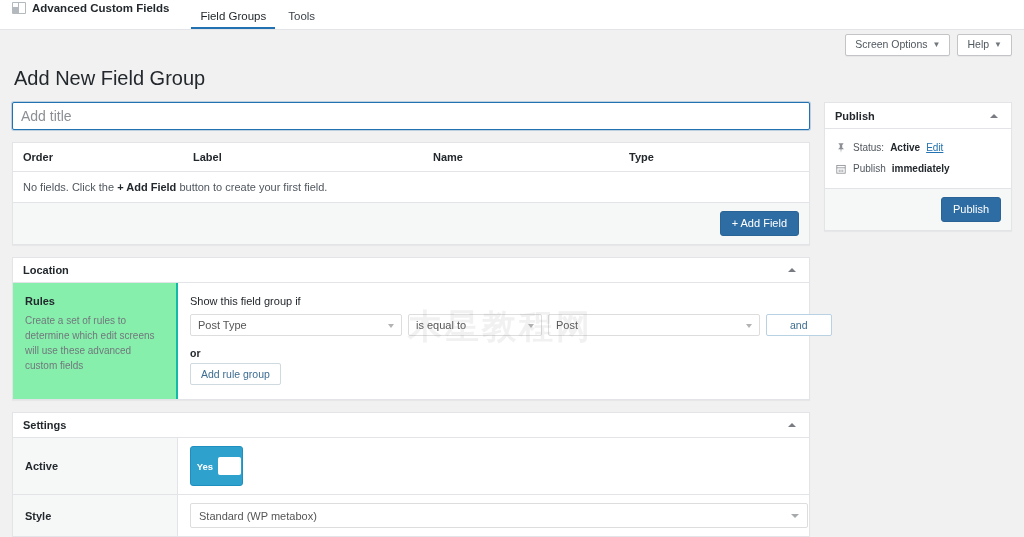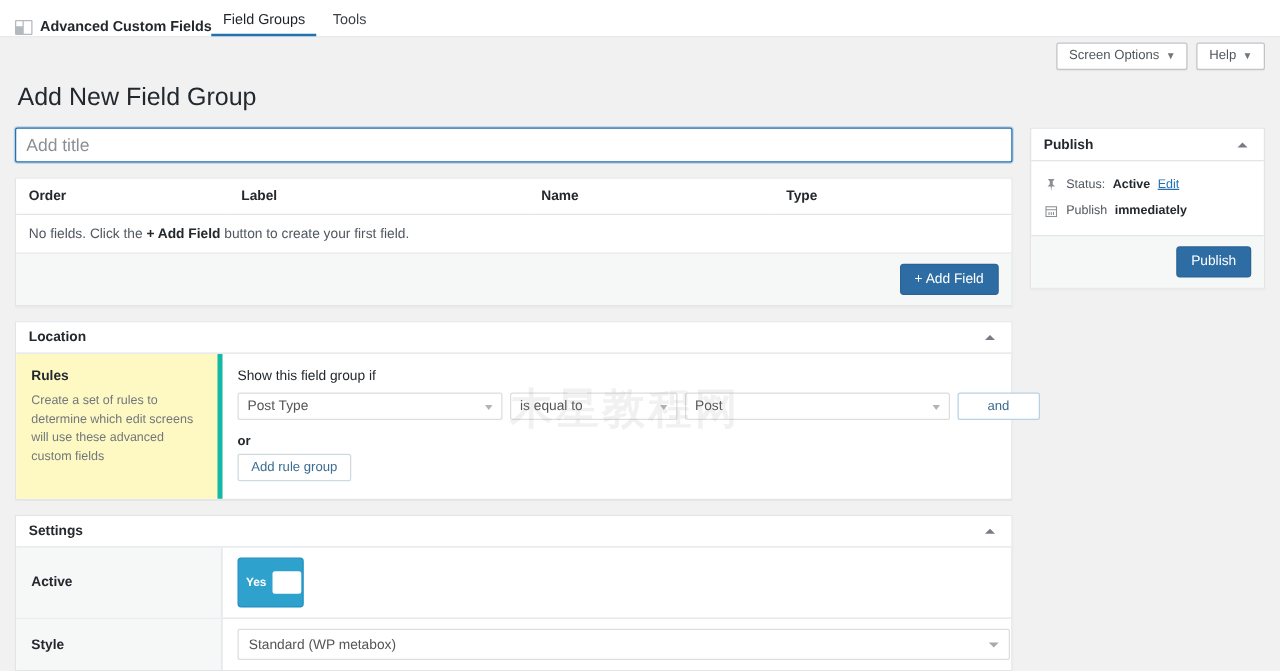--- a/index.html
+++ b/index.html
@@ -22,21 +22,22 @@
     align-items: flex-end;
     padding: 0 0 0 12px;
     position: relative;
   }
   .brand {
     display: flex; align-items: flex-start;
     gap: 6px;
     font-size: 11.5px;
     font-weight: bold;
     color: #23282d;
-    padding-bottom: 1px;
+    padding-bottom: 15px;
+    margin-right: 22px;
   }
   .brand-logo {
     width: 14px; height: 12px;
     background: #b4b9be;
     position: relative;
     border-radius: 1px;
     flex: none;
   }
   .brand-logo::before {
     content: ""; position: absolute;
@@ -193,22 +194,22 @@
     cursor: pointer;
     line-height: 13px;
     font-family: "Liberation Sans", sans-serif;
   }
 
   
   .loc-body { display: flex; }
   .loc-left {
     width: 165px;
     flex: none;
-    background: #fef9c3;
-    border-right: 4px solid #14b8a6;
+    background: #86efac;
+    border-right: 2px solid #14b8a6;
     padding: 12px 12px 16px 12px;
   }
   .loc-left h4 {
     margin: 0 0 6px 0;
     font-size: 11px;
     font-weight: bold;
     color: #23282d;
   }
   .loc-left p {
     margin: 0;

